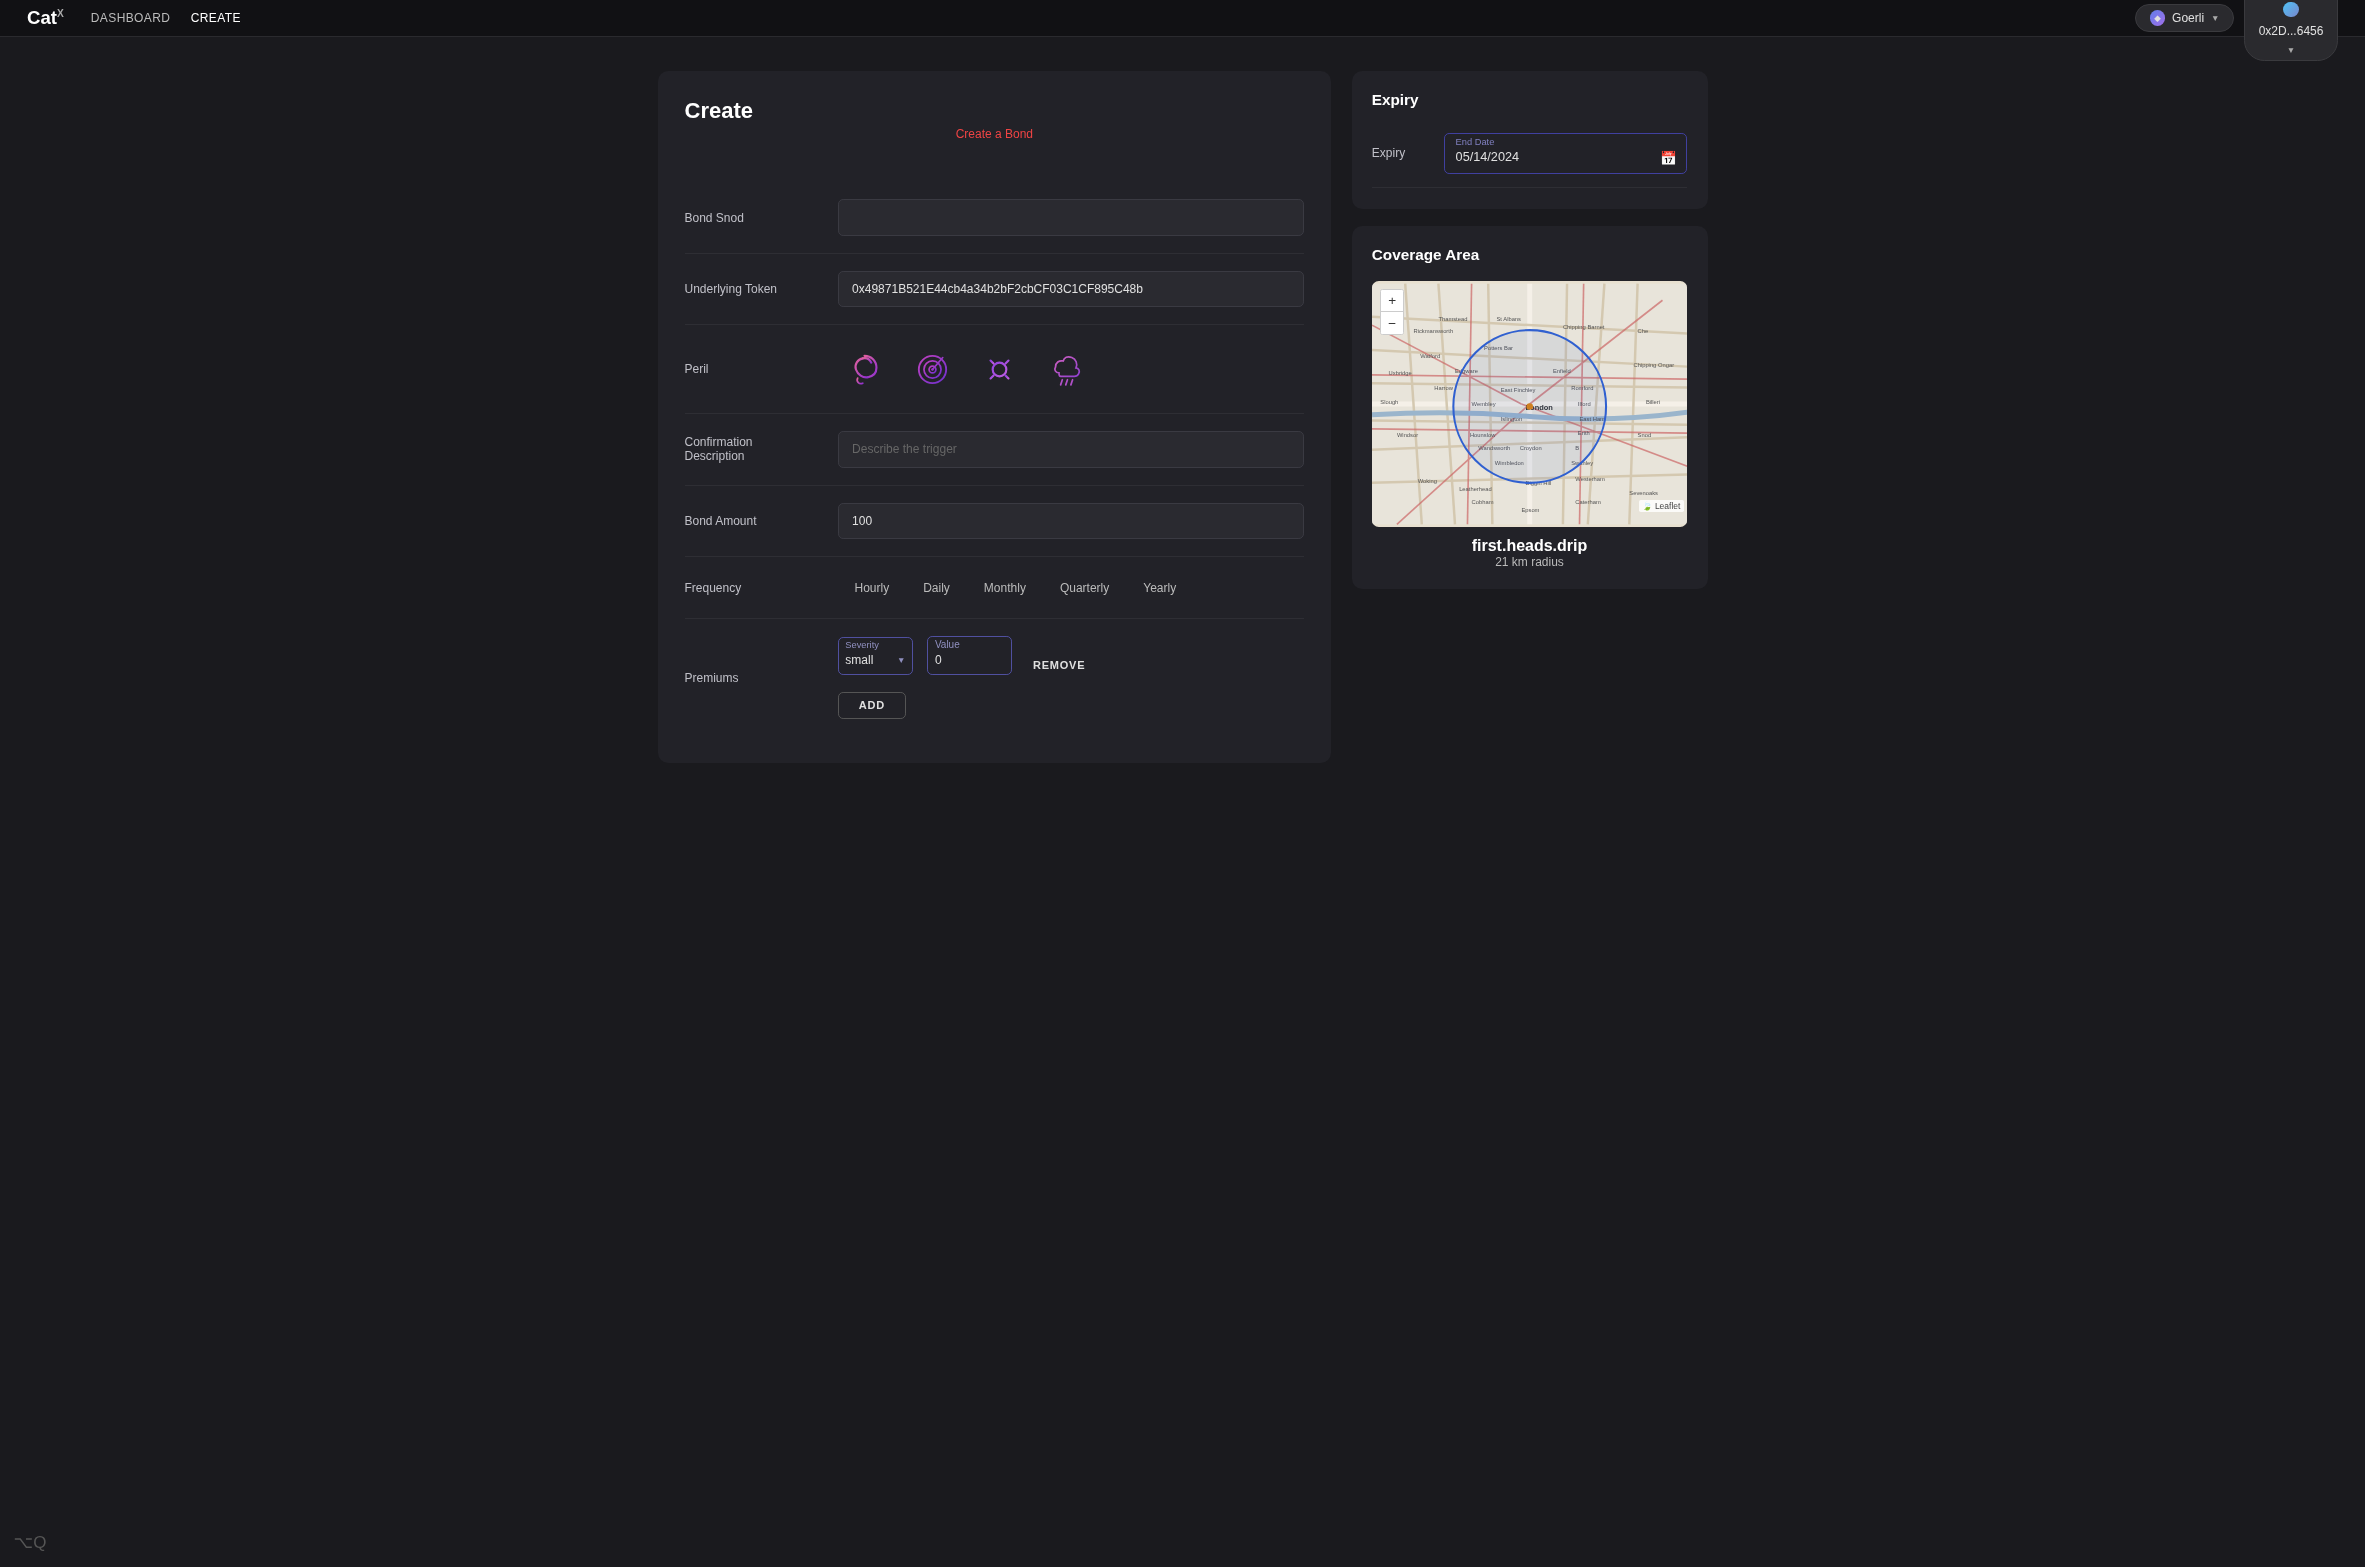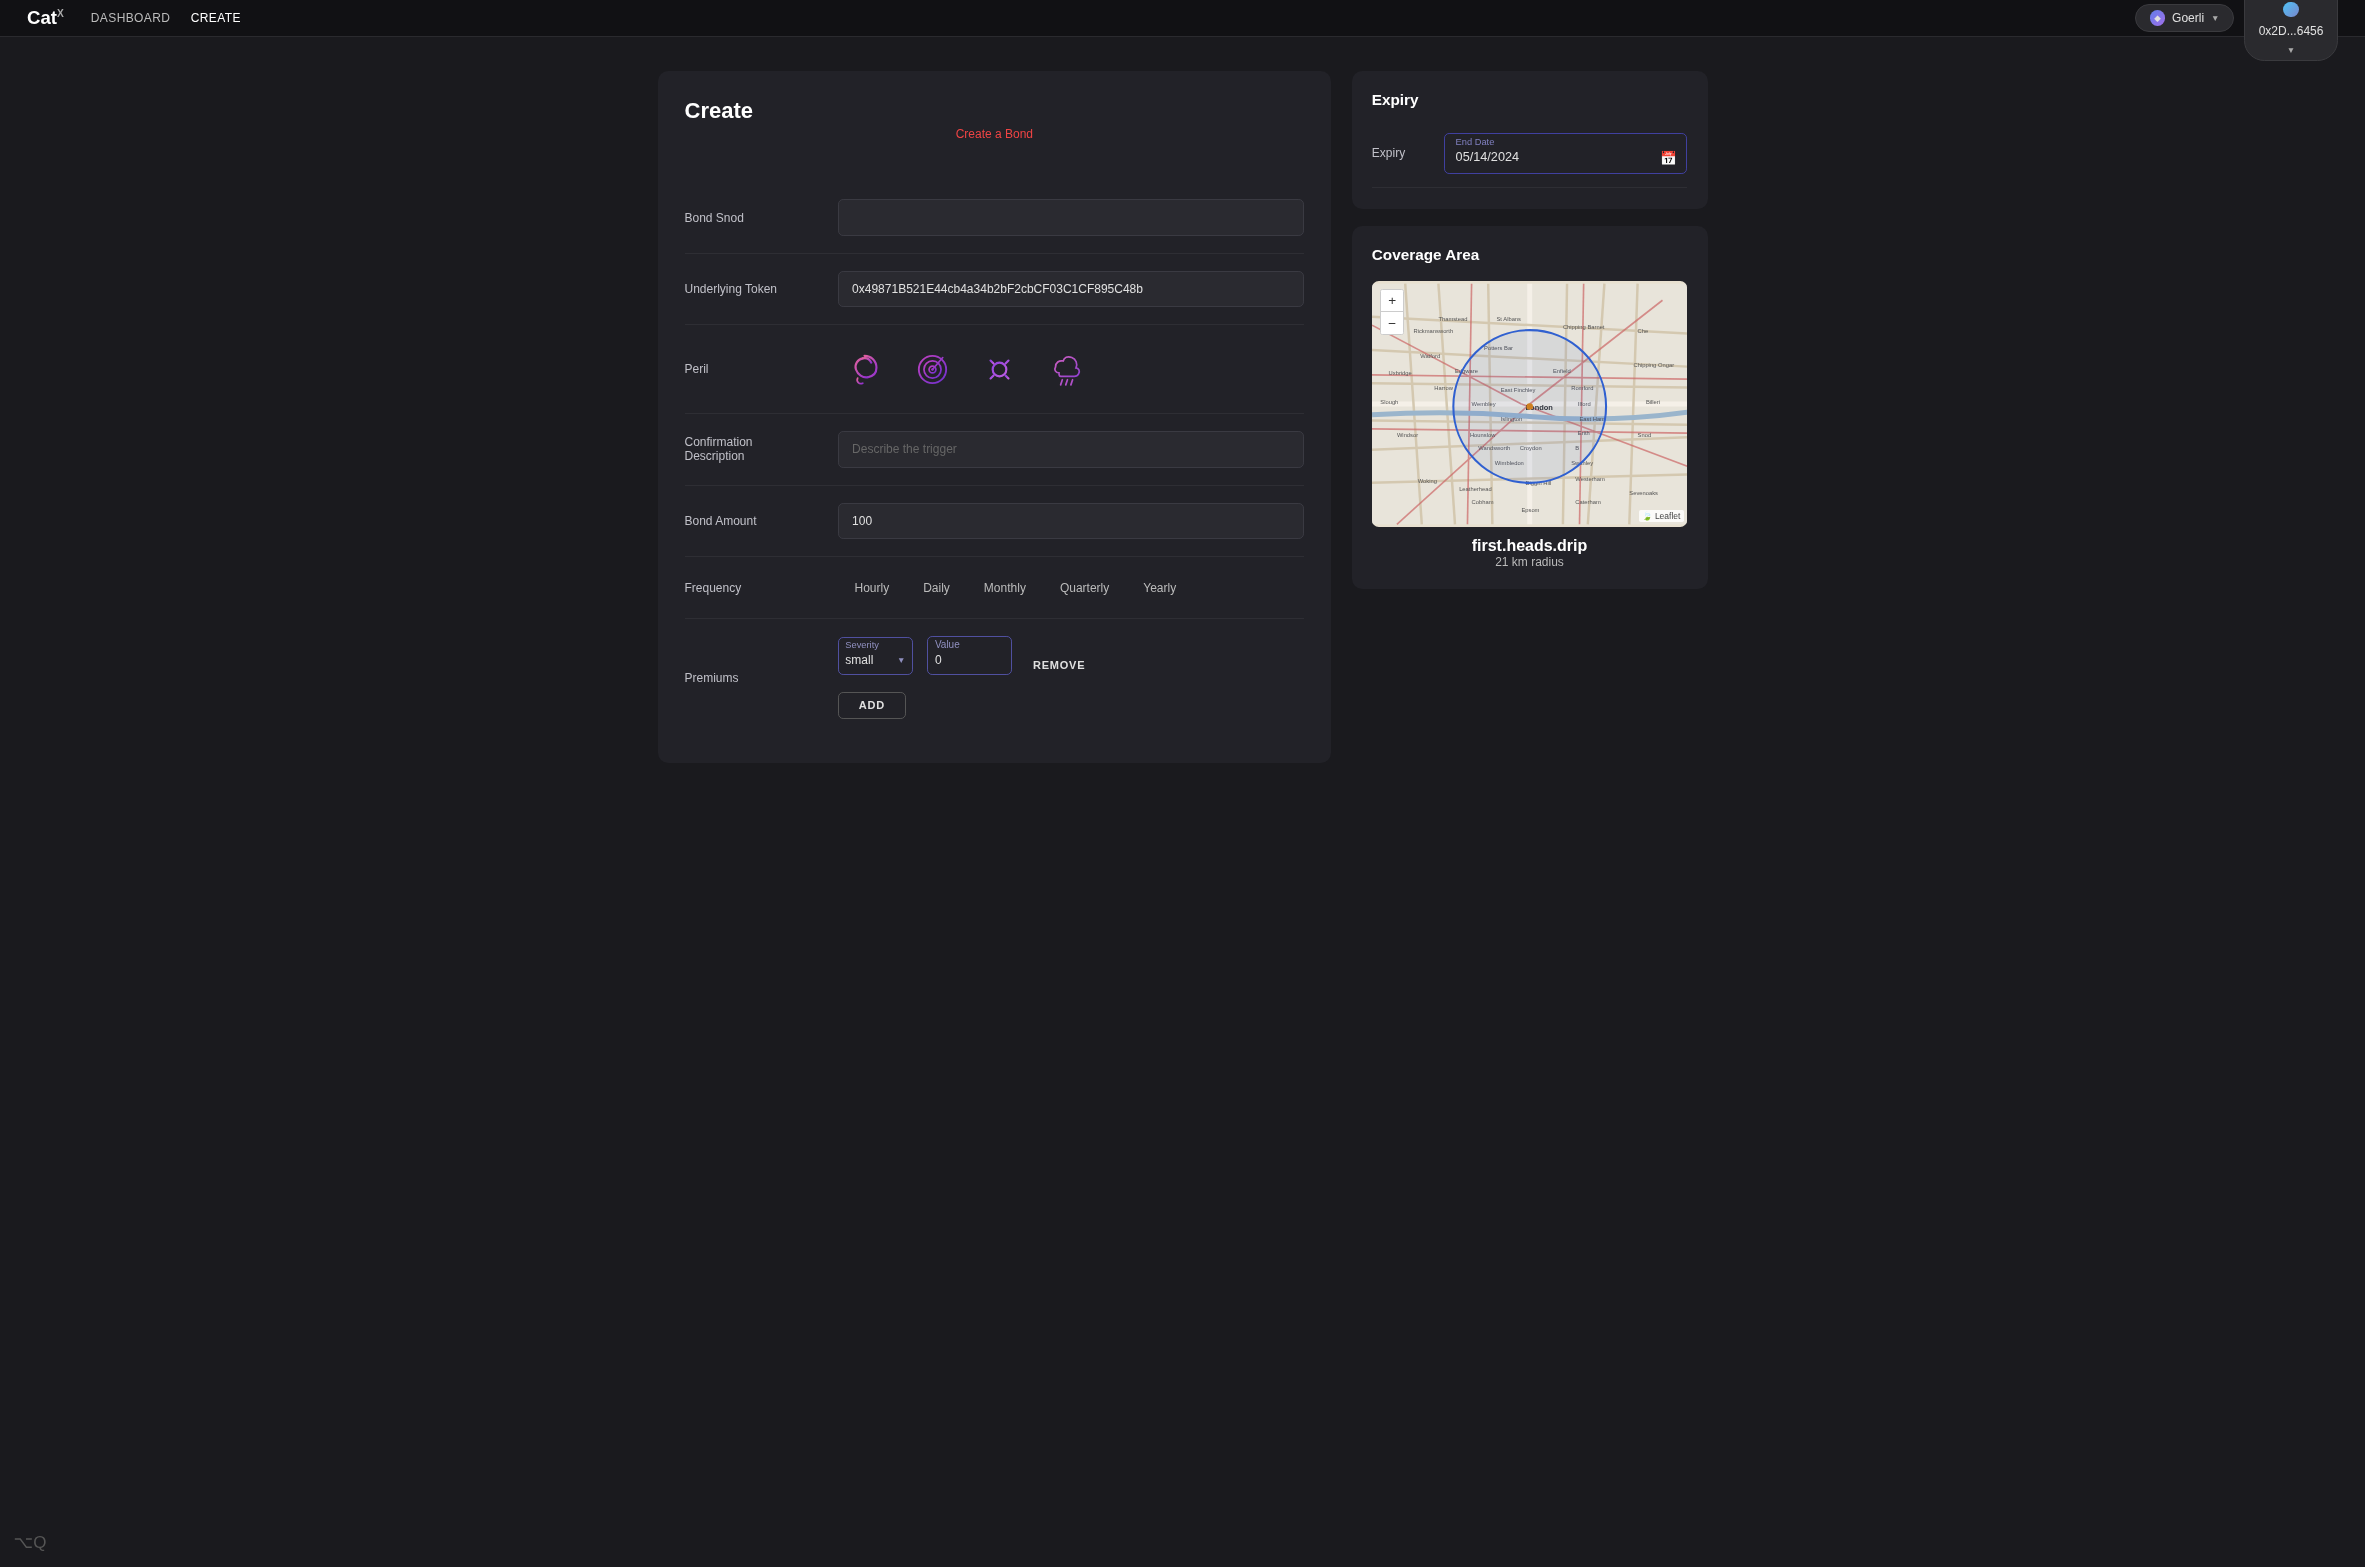--- a/index.html
+++ b/index.html
@@ -373,21 +373,21 @@
       color: #333;
       border-bottom: 0.8px solid #ccc;
       display: flex;
       align-items: center;
       justify-content: center;
       line-height: 1;
     }
     .map-zoom-btn:last-child { border-bottom: none; }
     .leaflet-credit {
       position: absolute;
-      bottom: 5px;
+      bottom: 15px;
       right: 3.4px;
       font-size: 8.5px;
       color: #444;
       background: rgba(255,255,255,0.8);
       padding: 0.8px 3.4px;
       border-radius: 1.7px;
     }
     .coverage-info {
       text-align: center;
     }

